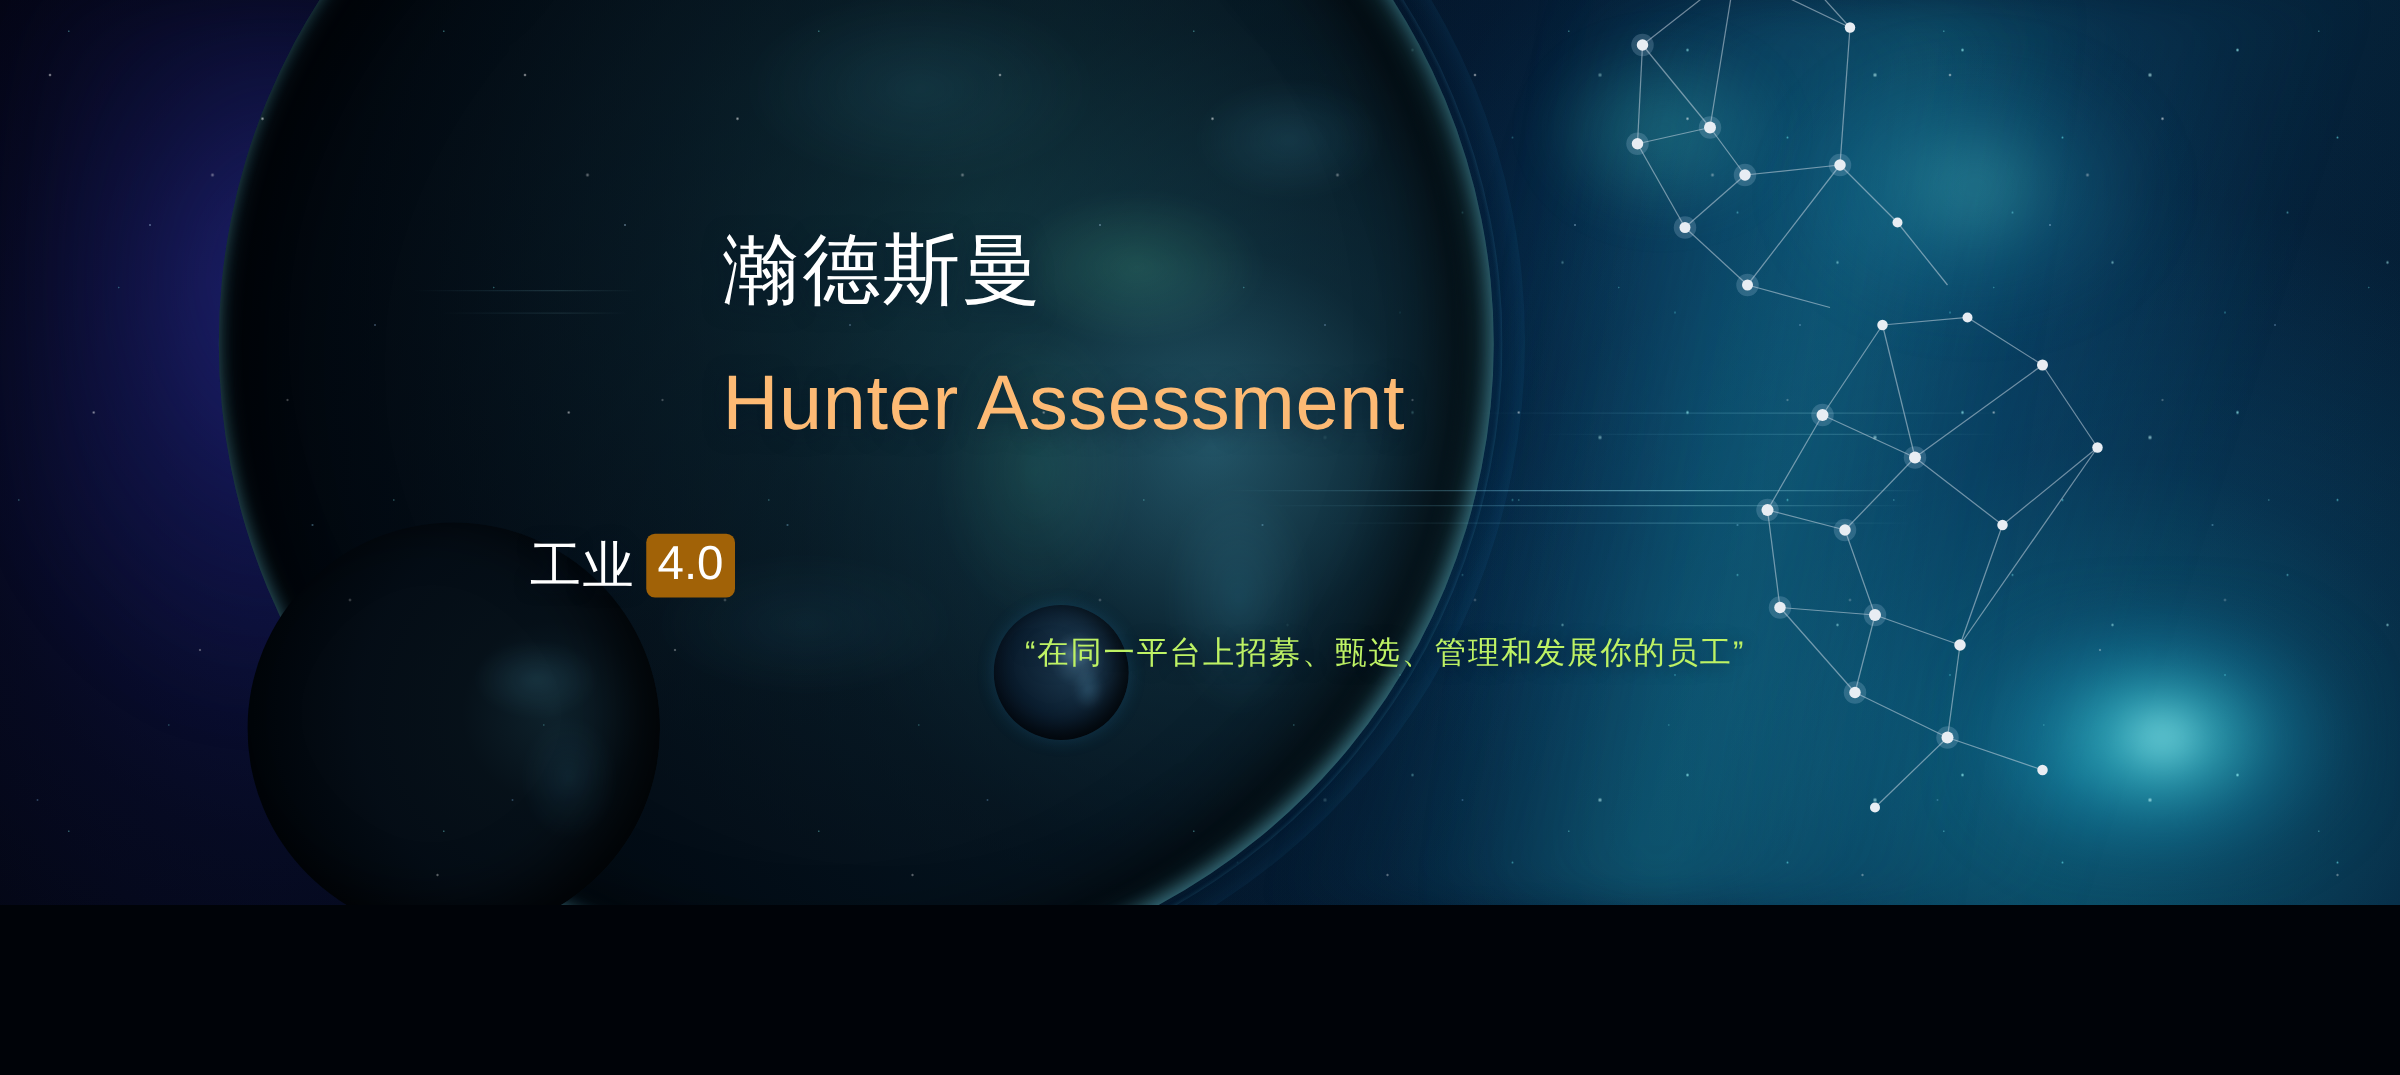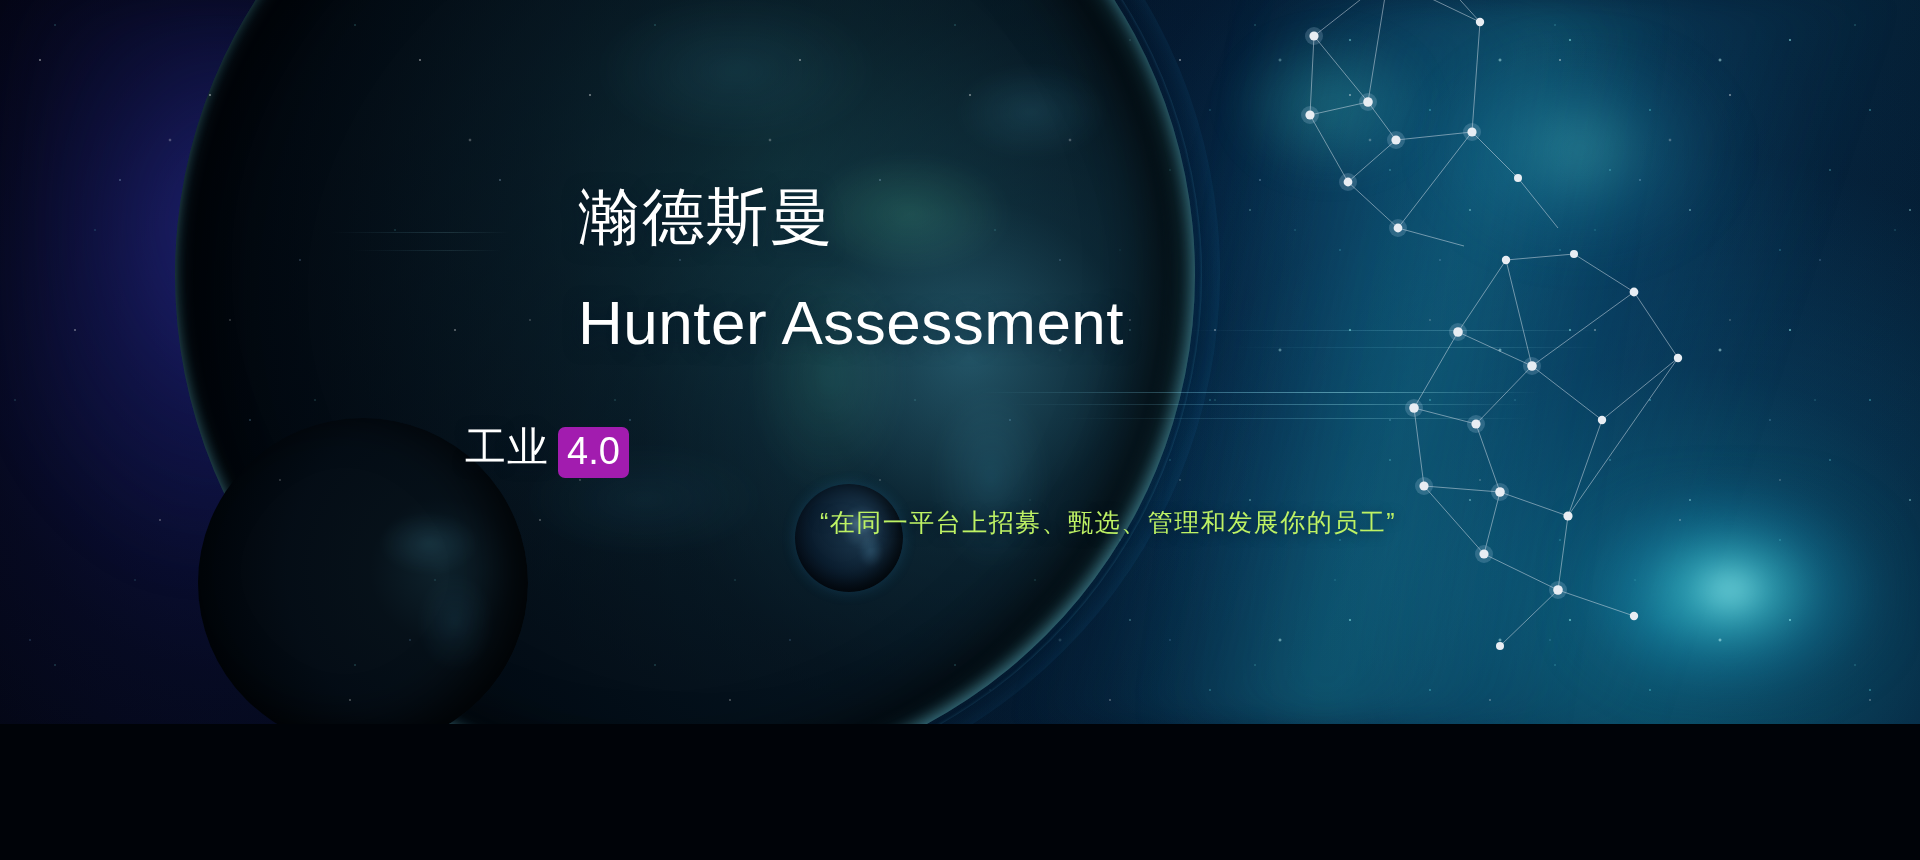--- a/index.html
+++ b/index.html
@@ -233,44 +233,44 @@
     letter-spacing:2px;
     white-space:nowrap;
     text-shadow:0 2px 18px rgba(0,20,40,0.55);
   }
   .title-en{
     position:absolute;
     left:578px; top:292px;
     font-size:62px;
     line-height:1.0;
     font-weight:400;
-    color:#ffffff;
+    color:#fdba74;
     letter-spacing:0.5px;
     white-space:nowrap;
     text-shadow:0 2px 18px rgba(0,20,40,0.55);
   }
   .subtitle{
     position:absolute;
     left:424px; top:427px;
     display:flex;
+    align-items:center;
     gap:0px;
     font-size:41px;
     line-height:1.0;
     font-weight:400;
     color:#ffffff;
     letter-spacing:1px;
     white-space:nowrap;
     text-shadow:0 2px 14px rgba(0,15,35,0.60);
-    margin-left:41px;
   }
   .badge-40{
     display:inline-flex;
     align-items:center;
     justify-content:center;
-    background:#a21caf;
+    background:#a16207;
     color:#ffffff;
     border-radius:7px;
     font-size:38px;
     font-weight:400;
     line-height:1;
     padding:5px 9px 8px 9px;
     margin:0 9px;
     letter-spacing:0px;
     text-shadow:none;
   }

